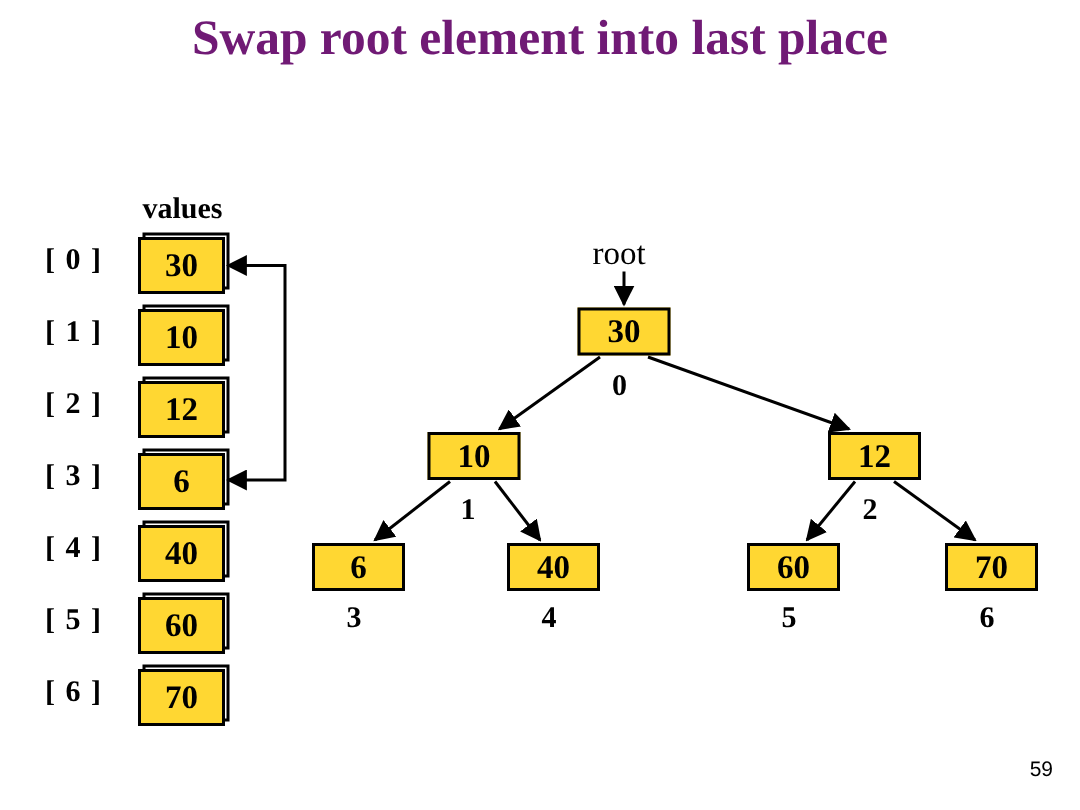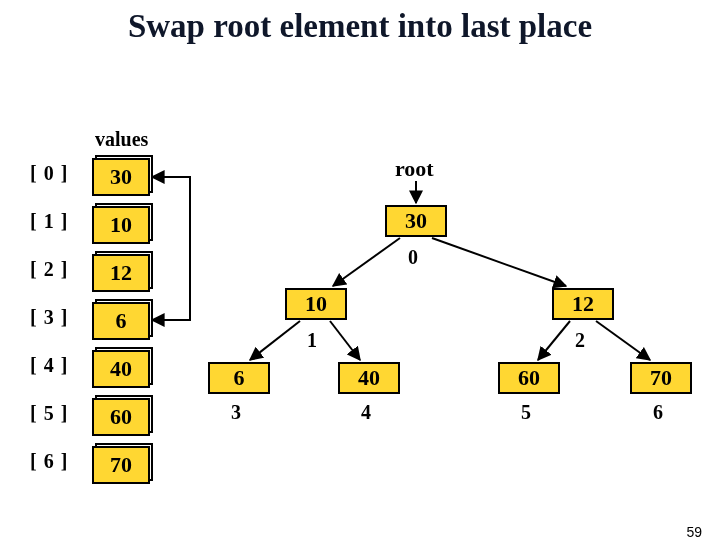--- a/index.html
+++ b/index.html
@@ -7,21 +7,21 @@
     margin: 0;
     width: 720px;
     height: 540px;
     background: #fff;
     font-family: "Times New Roman", Times, serif;
     position: relative;
     overflow: hidden;
   }
   .title {
     text-align: center;
-    color: #0f172a;
+    color: #701a75;
     font-size: 33px;
     font-weight: bold;
     line-height: 1.12;
     padding-top: 8px;
   }
   .values-label {
     position: absolute;
     font-weight: bold;
     font-size: 20px;
   }
@@ -44,21 +44,21 @@
   }
   .arr-target {
     position: absolute;
     width: 58px;
     height: 38px;
     border: 2px solid #000;
     background: #fff;
   }
   .root-label {
     position: absolute;
-    font-weight: bold;
+    font-weight: normal;
     font-size: 22px;
     text-align: right;
   }
   .node {
     position: absolute;
     width: 62px;
     height: 32px;
     background: #ffd732;
     border: 2px solid #000;
     text-align: center;
@@ -67,21 +67,21 @@
     line-height: 28px;
   }
   .child-idx {
     position: absolute;
     font-weight: bold;
     font-size: 20px;
   }
   .slide-num {
     position: absolute;
     right: 18px;
-    bottom: 0;
+    bottom: 20px;
     font-family: Arial, sans-serif;
     font-size: 14px;
     color: #000;
   }
   svg.overlay {
     position: absolute;
     left: 0; top: 0;
     width: 720px; height: 540px;
     pointer-events: none;
   }

